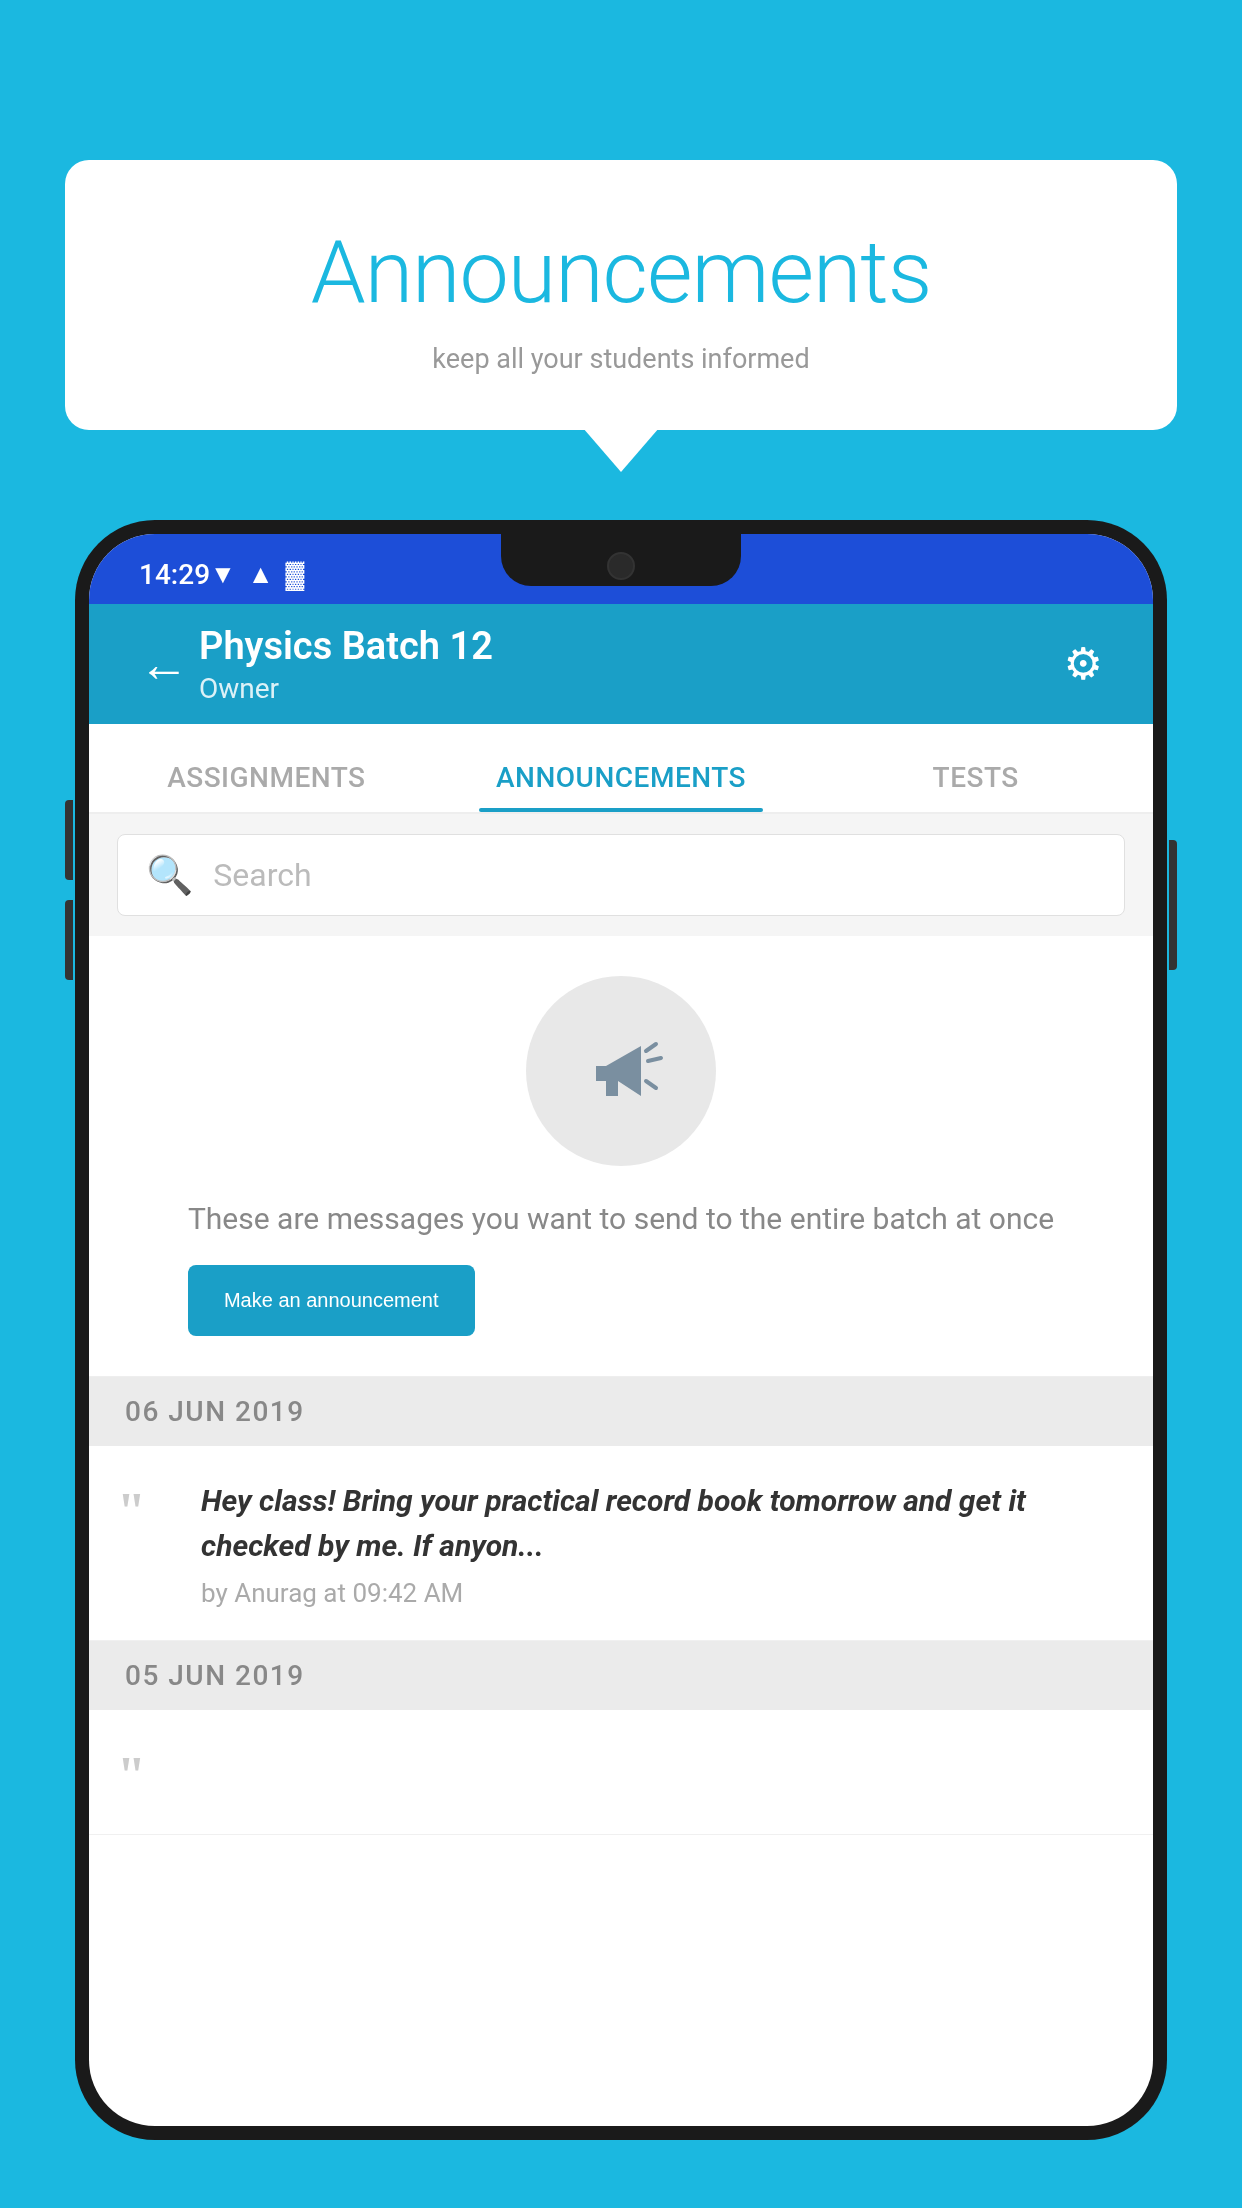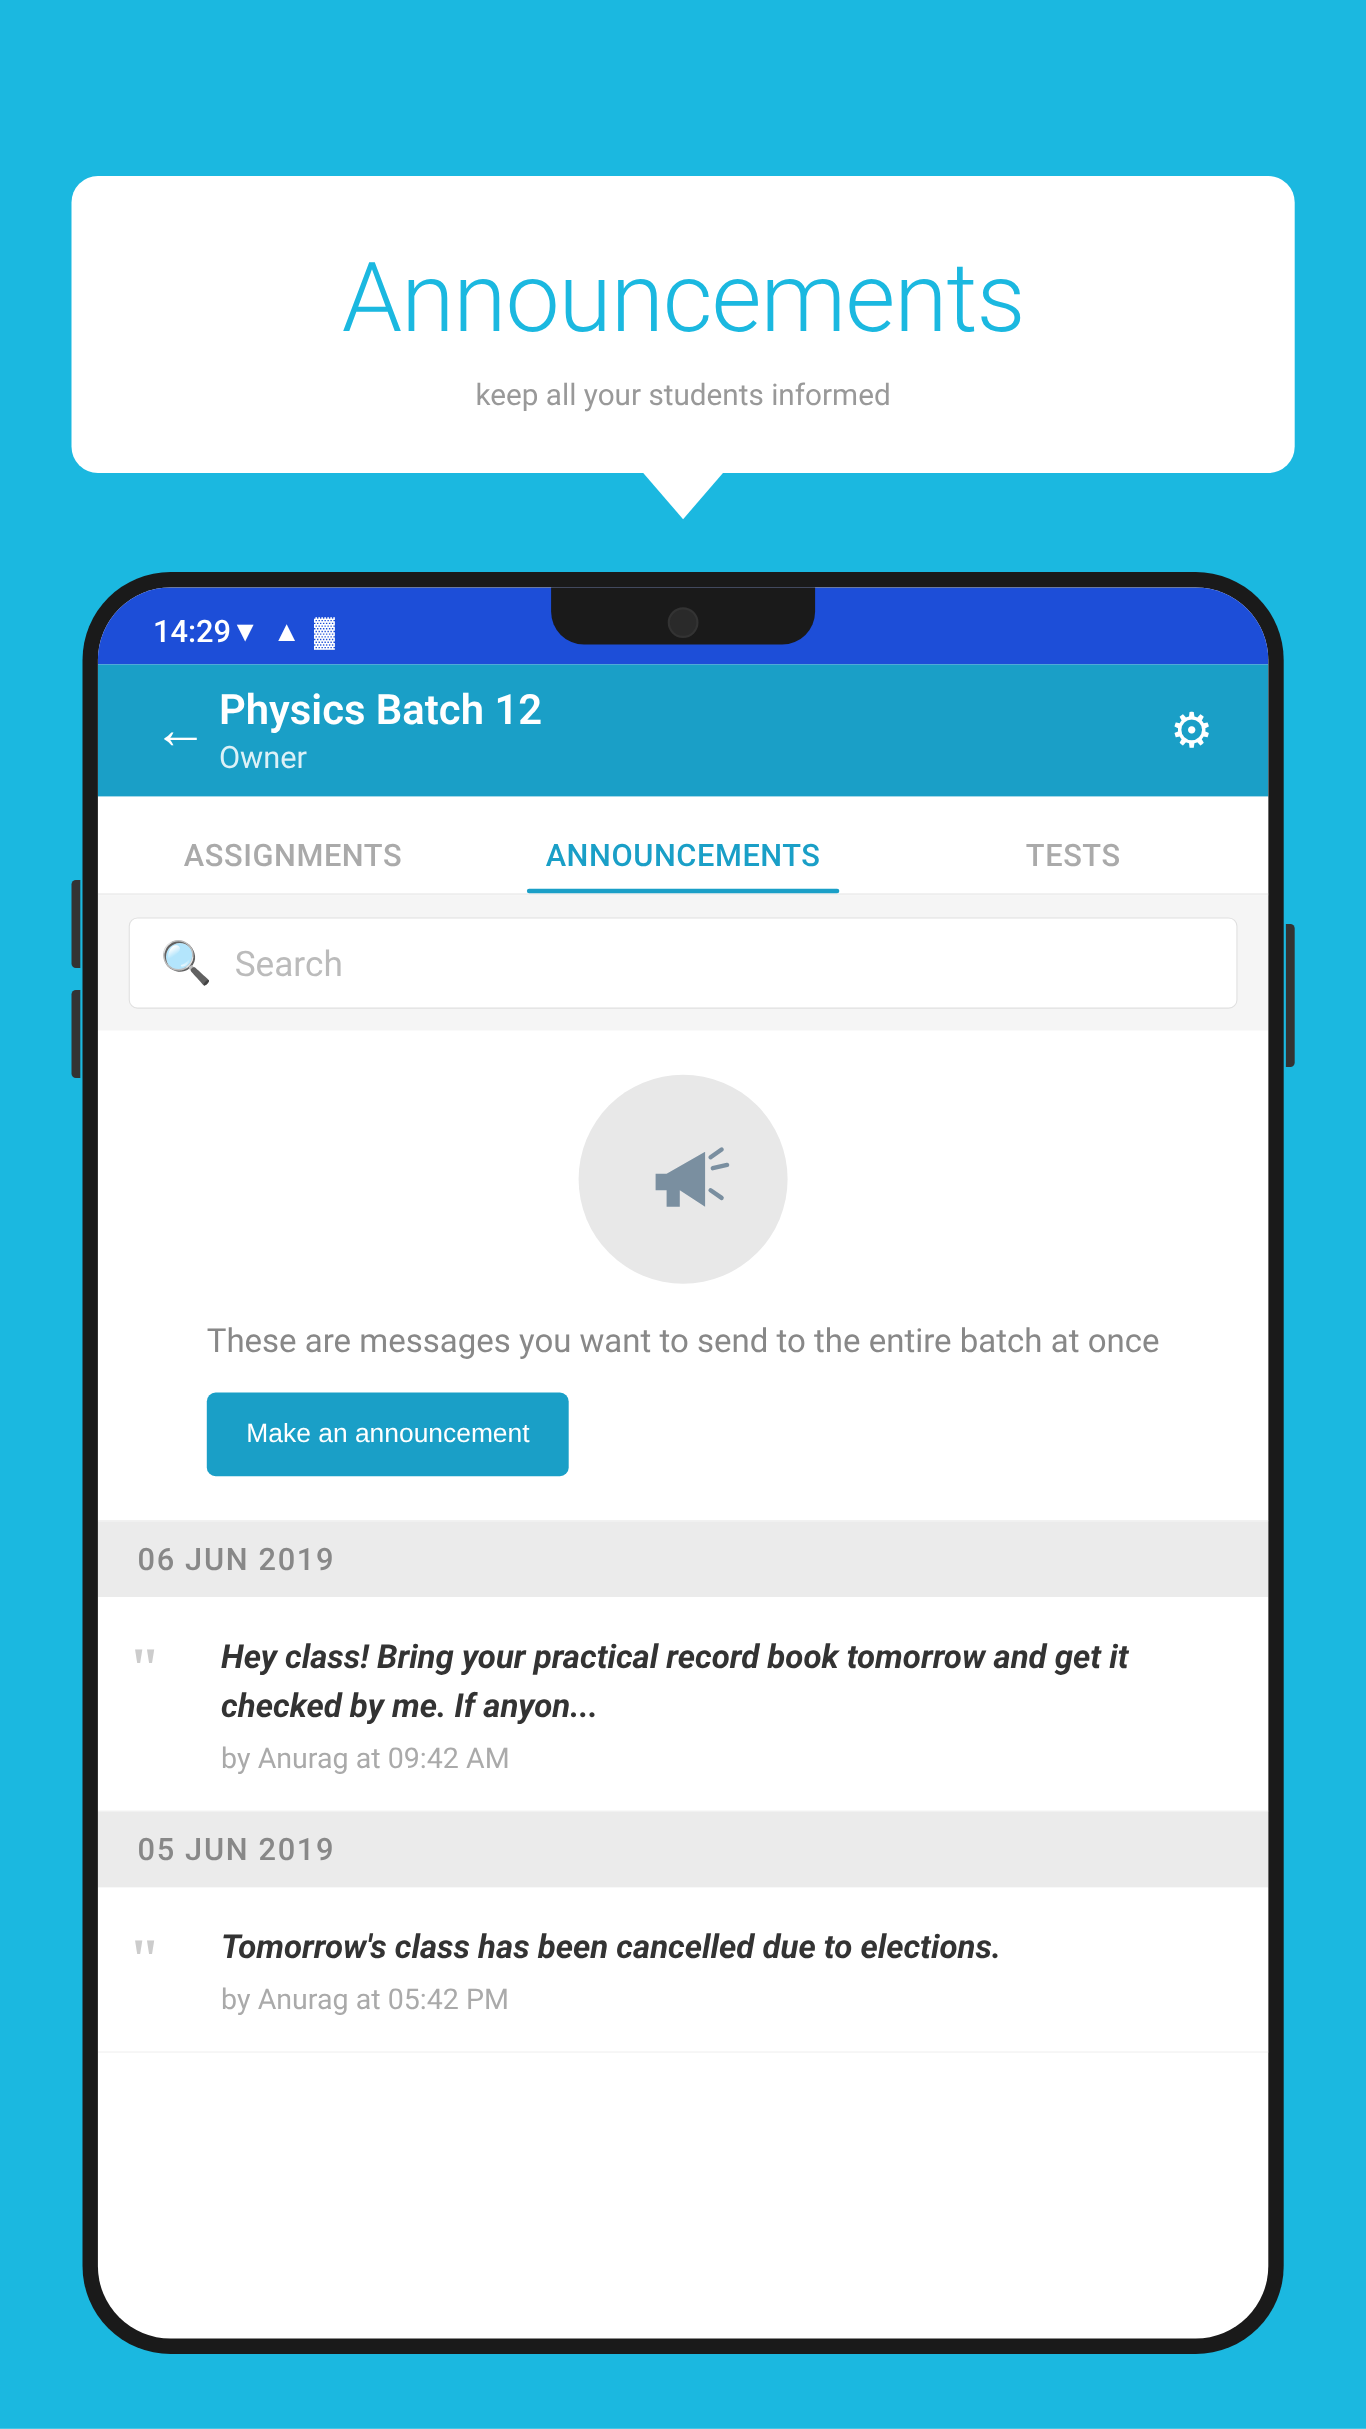--- a/index.html
+++ b/index.html
@@ -273,21 +273,21 @@
       line-height: 1.5;
       margin-bottom: 24px;
     }
 
     .make-announcement-btn {
       background: #1a9fc7;
       color: white;
       border: none;
       border-radius: 8px;
       padding: 24px 36px;
-      font-size: 24px;
+      font-size: 20px;
       font-weight: 500;
       cursor: pointer;
       white-space: nowrap;
     }
 
     
     .date-separator {
       background: #ebebeb;
       padding: 18px 36px;
       font-size: 28px;
@@ -447,21 +447,17 @@
         <div class="announcement-content">
           <div class="announcement-text">Hey class! Bring your practical record book tomorrow and get it checked by me. If anyon...</div>
           <div class="announcement-meta">by Anurag at 09:42 AM</div>
         </div>
       </div>
 
       <div class="date-separator">05  JUN  2019</div>
 
       <div class="announcement-item">
         <div class="quote-icon">"</div>
-        <div class="announcement-content">
-          <div class="announcement-text">Tomorrow's class has been cancelled due to elections.</div>
-          <div class="announcement-meta">by Anurag at 05:42 PM</div>
-        </div>
       </div>
 
     </div>
   </div>
 </div>
 
 </body></html>

